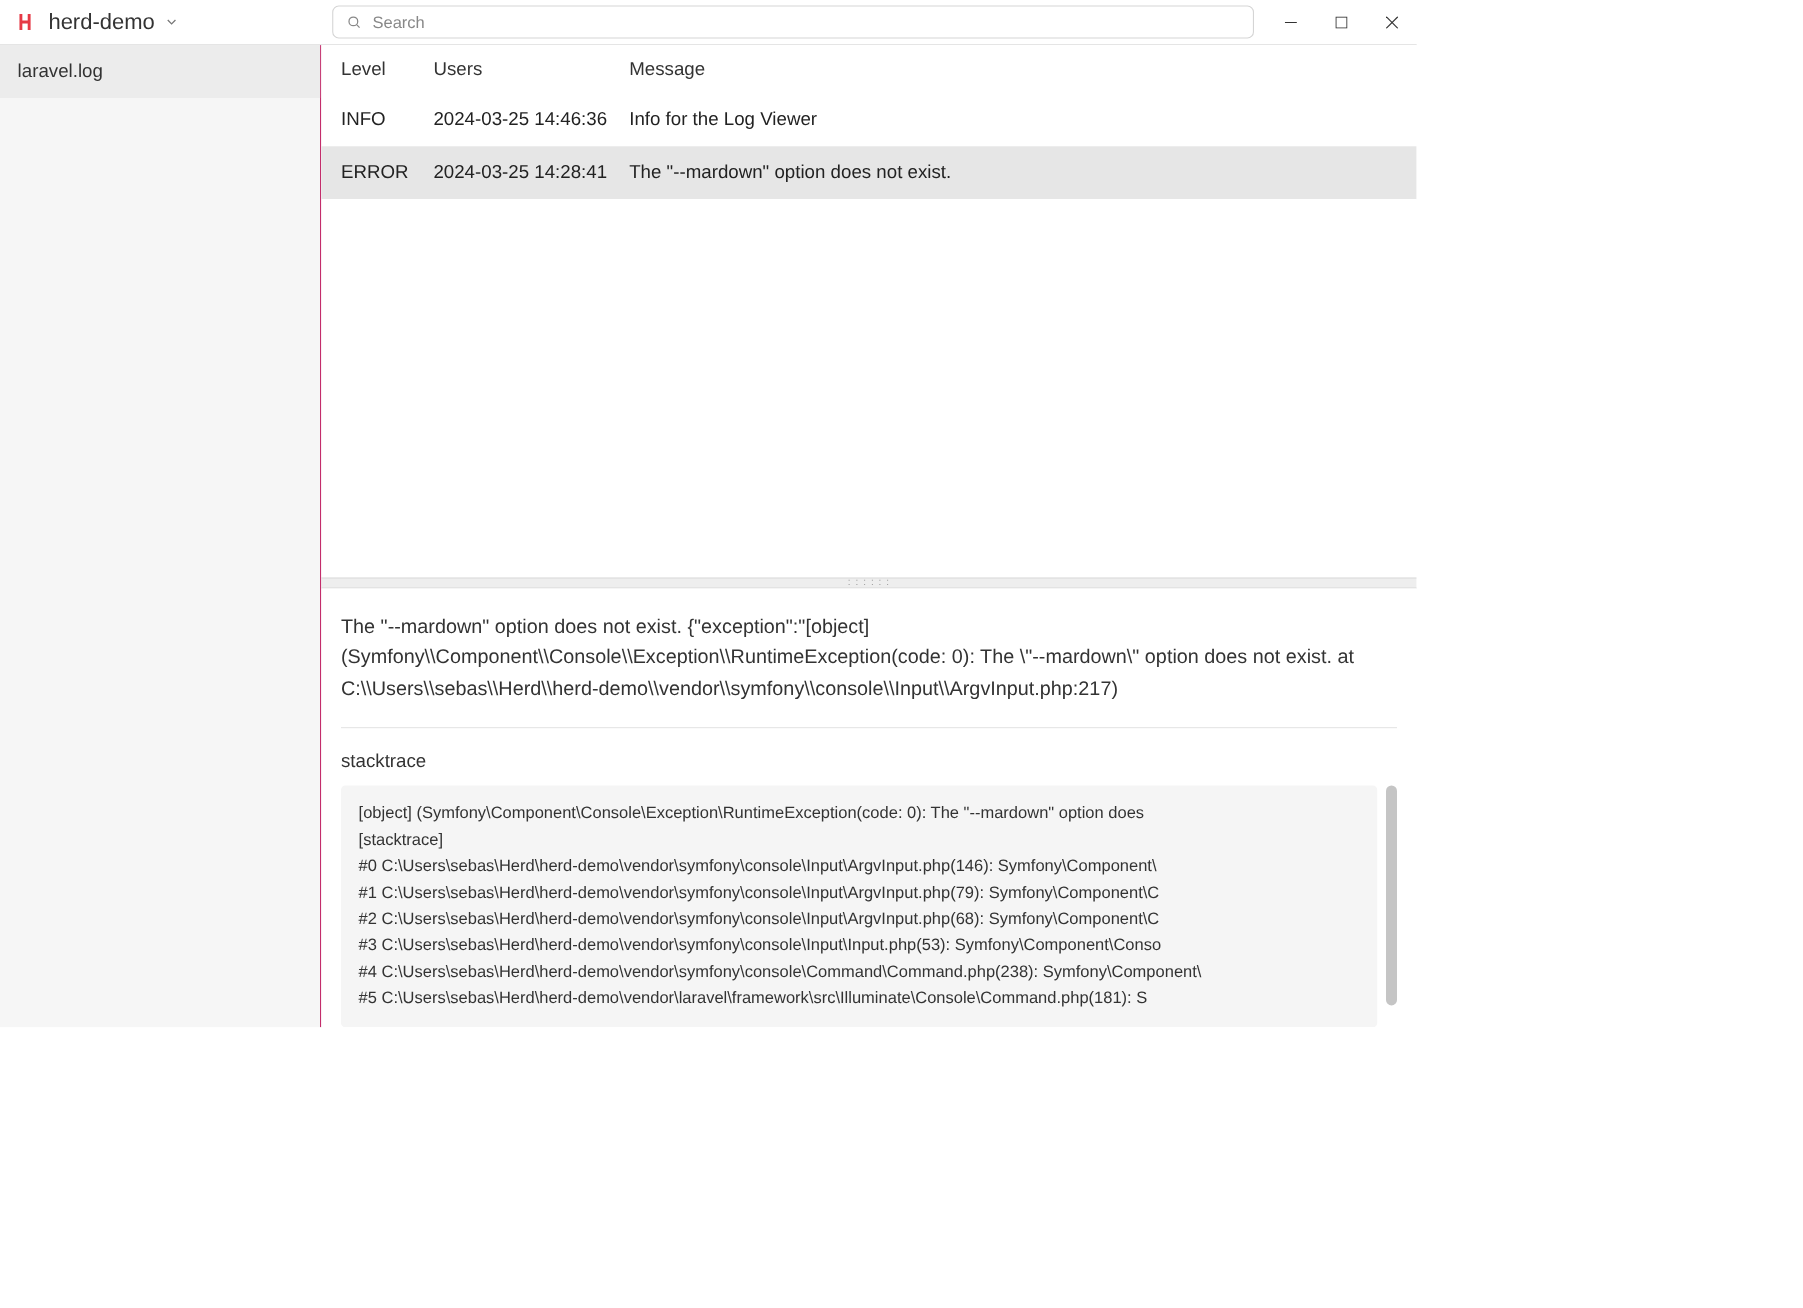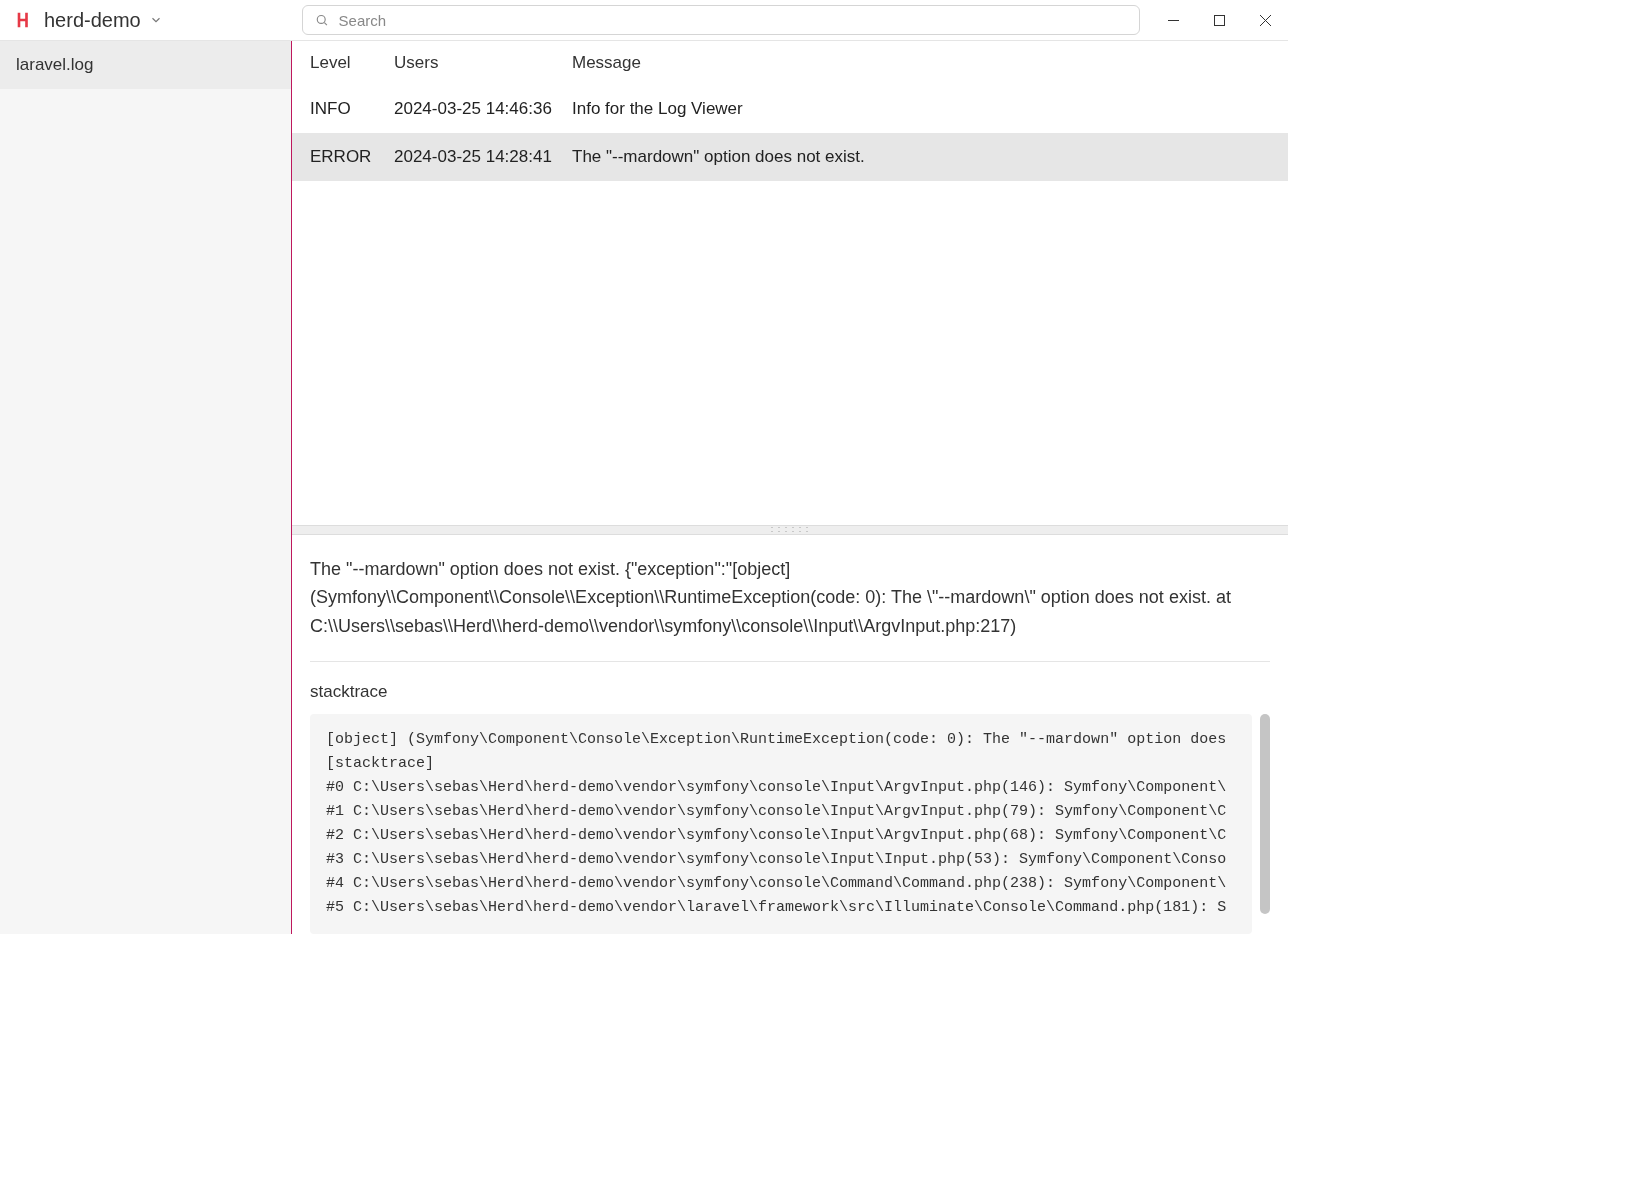--- a/index.html
+++ b/index.html
@@ -192,21 +192,21 @@
     }
     .detail-label {
       font-size: 17px;
       color: #333;
       margin-bottom: 12px;
     }
     .stacktrace {
       background: #f5f5f5;
       border-radius: 4px;
       padding: 14px 16px;
-      font-family: Liberation Mono, monospace;
+      font-family: Liberation Sans, sans-serif;
       font-size: 15px;
       line-height: 1.6;
       color: #333;
       white-space: pre;
       overflow-x: hidden;
       margin-right: 18px;
     }
     .detail-scroll {
       position: relative;
     }

